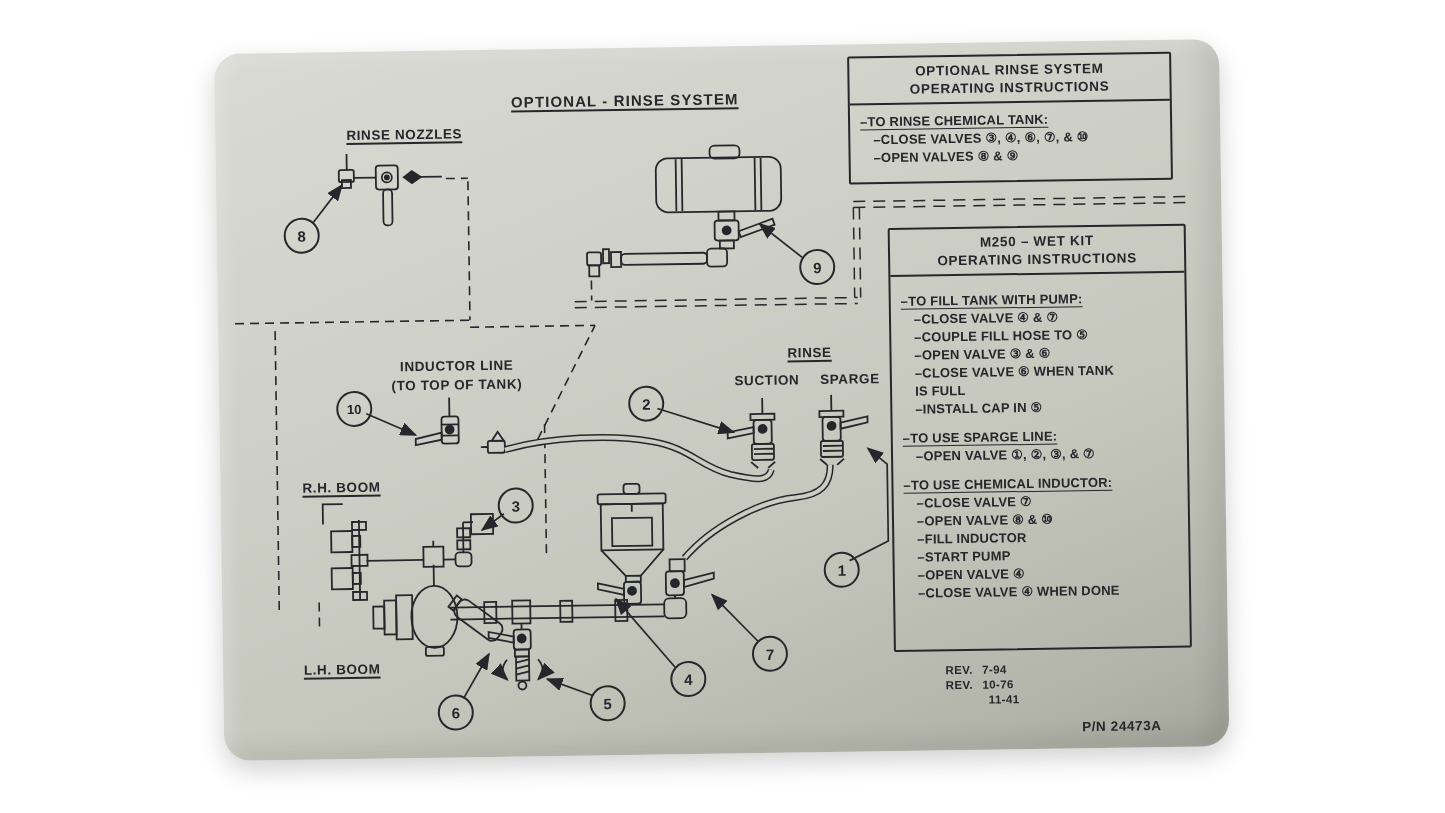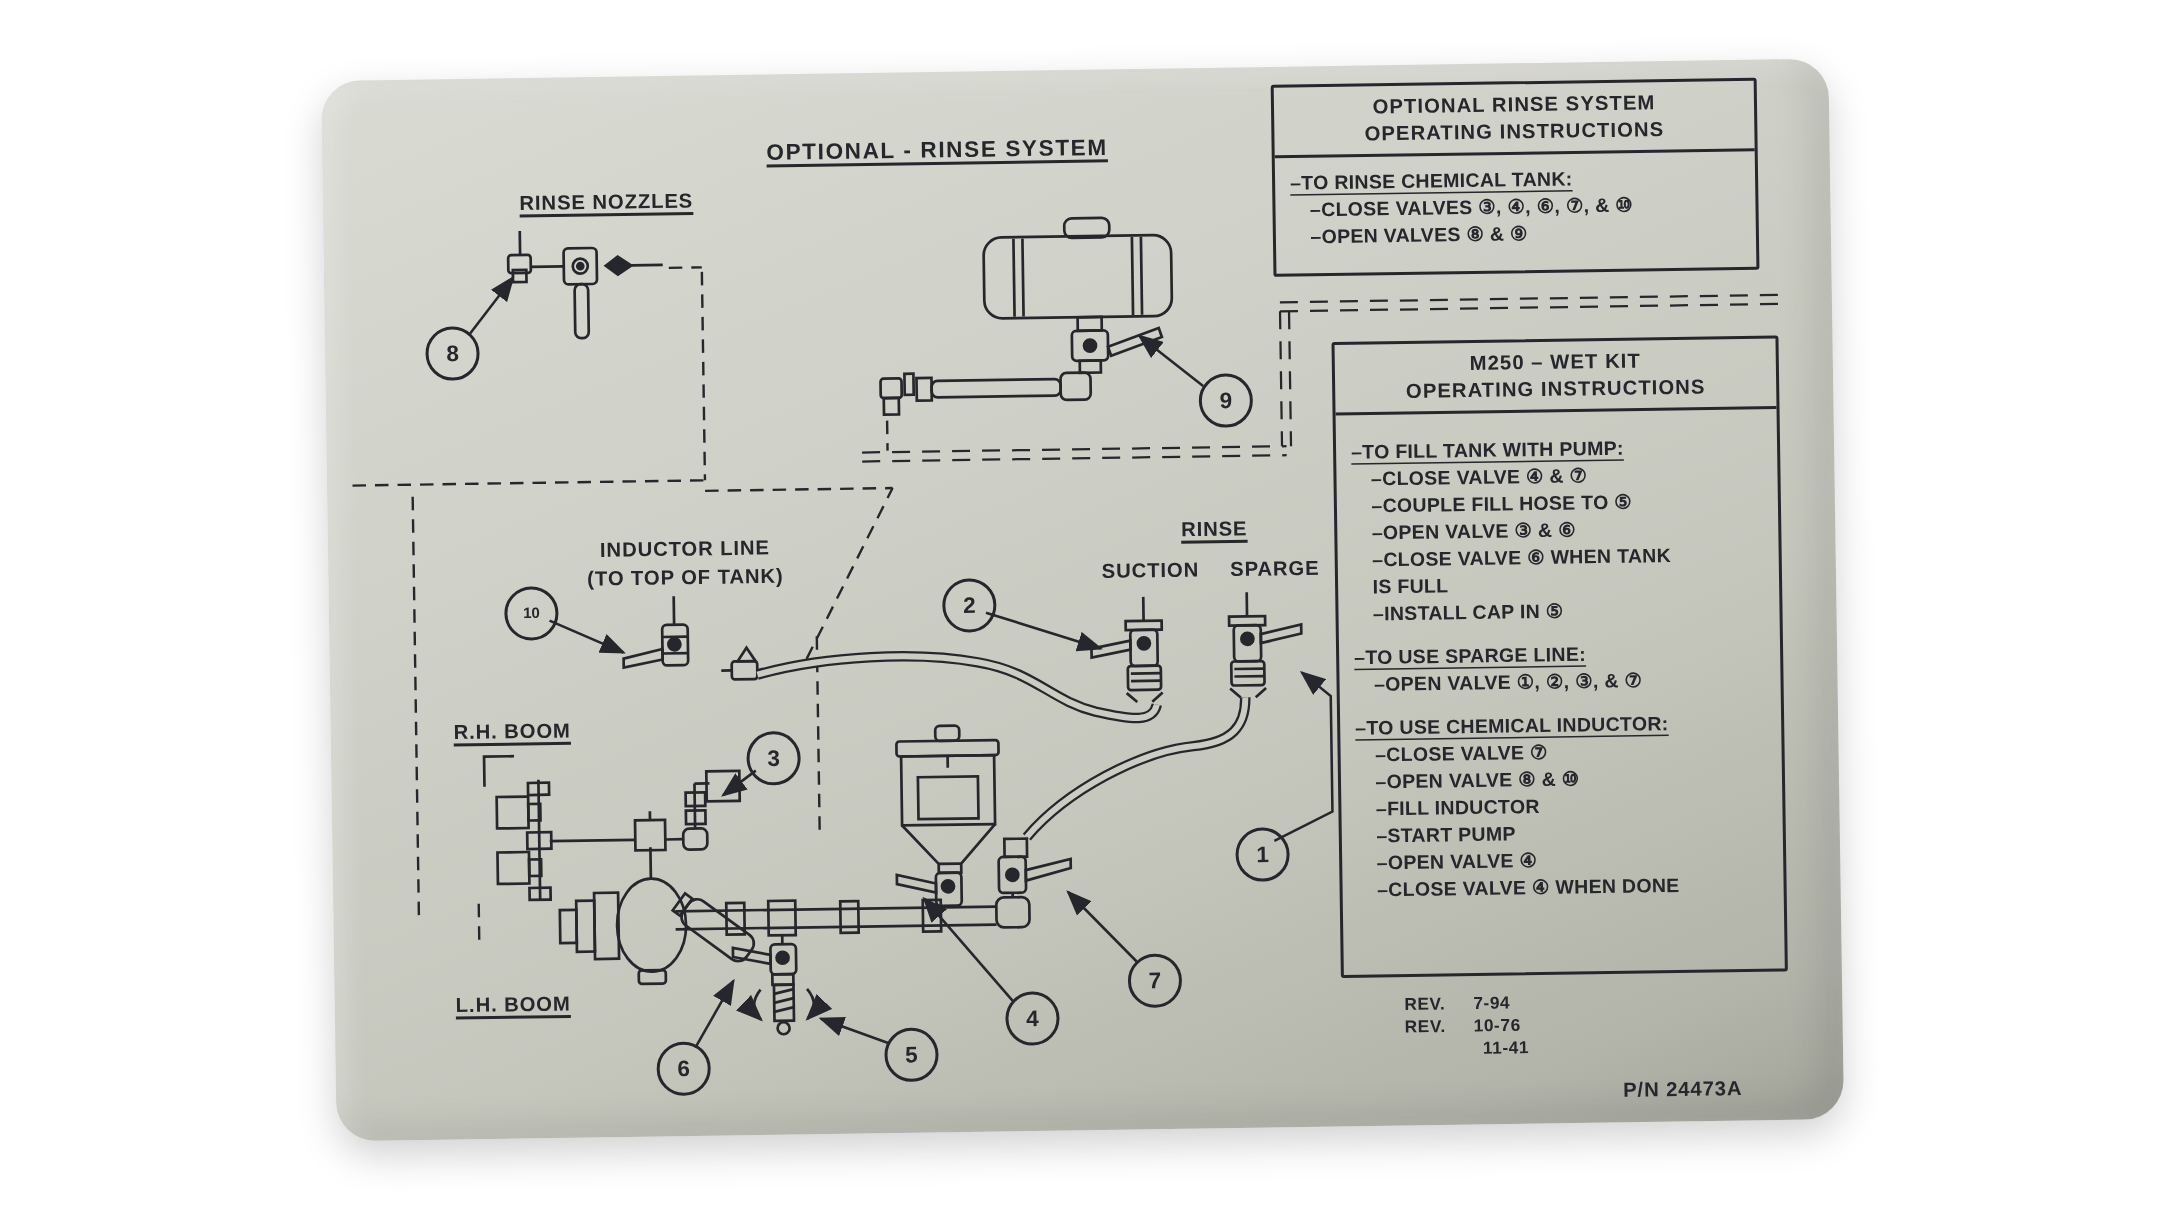--- a/index.html
+++ b/index.html
@@ -18,25 +18,25 @@
   .ibox .ttl{border-bottom:2.5px solid #26272c;text-align:center;font-weight:bold;
              font-size:13.5px;line-height:18px;letter-spacing:.7px;padding:5px 2px 4px;}
   .ibox .bdy{padding:8px 8px 4px 10px;font-weight:bold;font-size:13px;line-height:18px;letter-spacing:.2px;}
   .hdr{text-decoration:underline;text-underline-offset:3px;white-space:nowrap;}
   .itm{padding-left:13px;white-space:nowrap;}
   .cont{padding-left:13px;white-space:nowrap;}
   .sect{margin-bottom:11px;}
   .sect:last-child{margin-bottom:0;}
   .callout{position:absolute;width:32px;height:32px;border:2px solid #26272c;border-radius:50%;
            display:flex;align-items:center;justify-content:center;font-weight:bold;font-size:15px;}
-  .callout.small{font-size:10px;}
+  .callout.small{font-size:13px;}
   #rev{position:absolute;left:713px;top:620px;font-weight:bold;font-size:11.5px;line-height:15px;
        letter-spacing:.4px;}
   #rev .r{display:flex;}
-  #rev .rl{width:46px;}
+  #rev .rl{width:46px;text-align:center;}
   #pn{position:absolute;left:858px;top:678px;font-weight:bold;font-size:13.5px;letter-spacing:.6px;}
 </style>
 </head>
 <body>
 
 <div id="decal">
 
   <svg id="art" viewBox="0 0 1005 707">
     <defs>
       <marker id="arw" viewBox="0 0 10 8" refX="9" refY="4" markerWidth="10" markerHeight="8" orient="auto">

